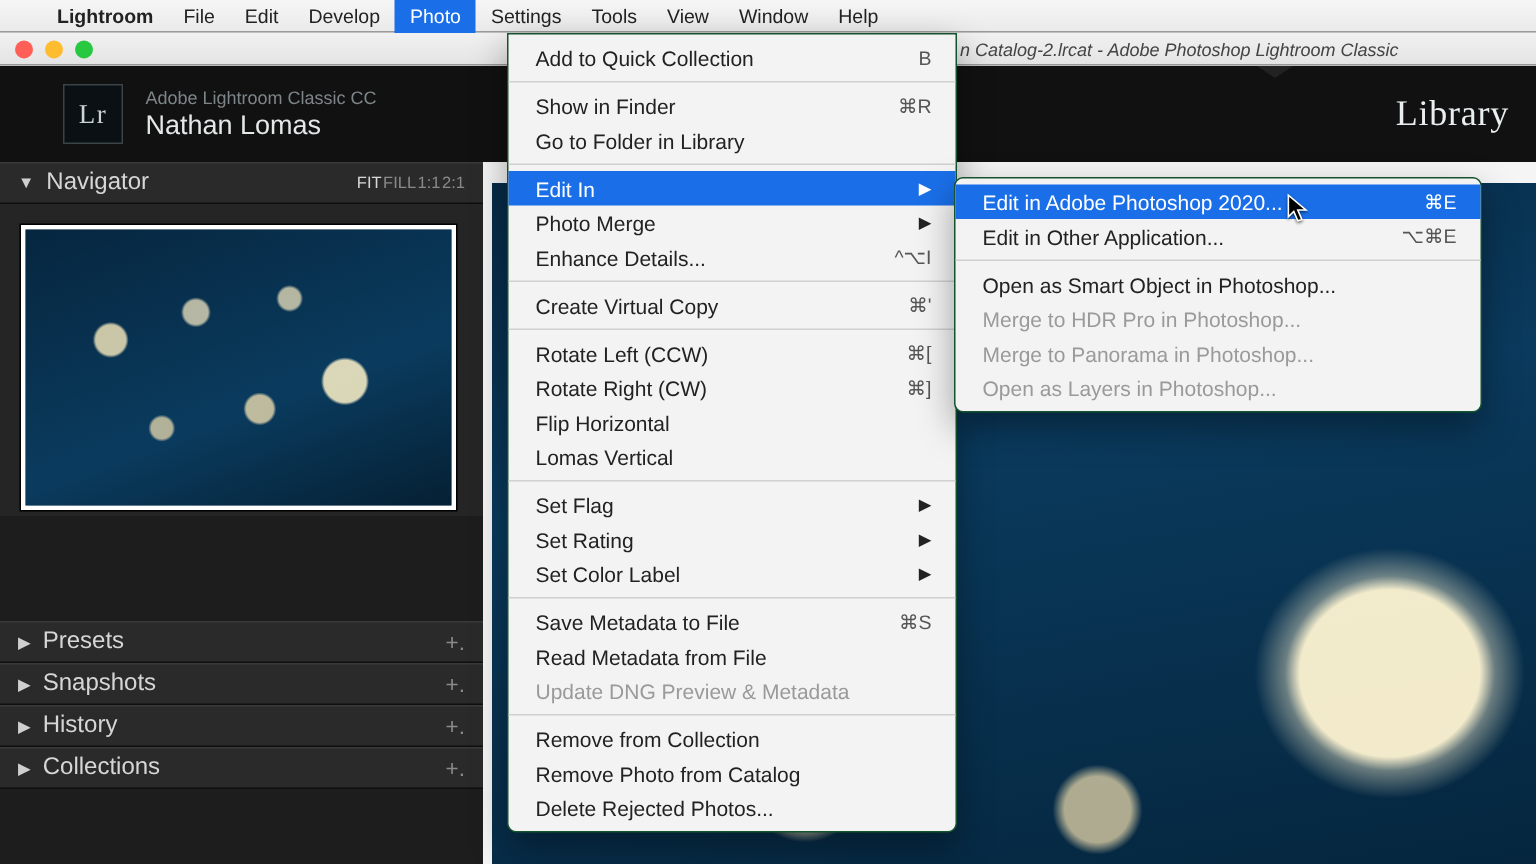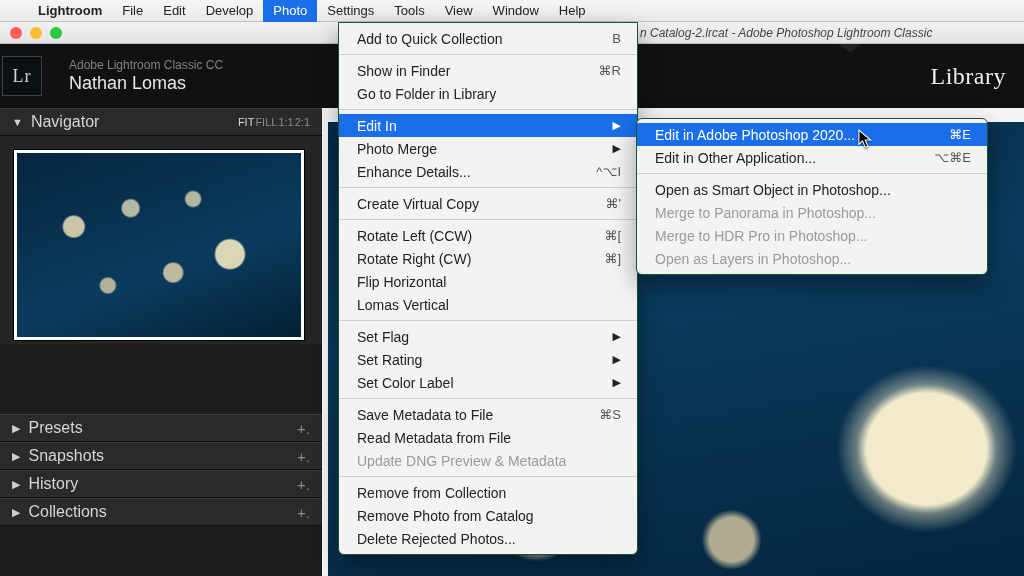--- a/index.html
+++ b/index.html
@@ -15,21 +15,21 @@
 
   
   .titlebar { position:absolute; top:22px; left:0; right:0; height:22px; background:linear-gradient(#f1f1f1,#e4e4e4); display:flex; align-items:center; font-size:12px; color:#444; z-index:40; border-bottom:1px solid #bbb;}
   .traffic { display:flex; gap:8px; padding:0 10px;}
   .dot { width:12px; height:12px; border-radius:50%; }
   .dot.r{background:#ff5f57;} .dot.y{background:#febc2e;} .dot.g{background:#28c840;}
   .title-text { position:absolute; left:640px; right:6px; white-space:nowrap; overflow:hidden;font-style:italic;}
   
   
   .lr-top { position:absolute; top:44px; left:0; right:0; height:64px; background:#111; display:flex; align-items:center; z-index:20; }
-  .lr-logo-box { display:flex; align-items:center; padding-left:2px; gap:27px;}
+  .lr-logo-box { display:flex; align-items:center; padding-left:2px; gap:15px;margin-left:40px;}
   .lr-logo { width:40px; height:40px; background:#0b1014; border:1px solid #3a4348; color:#c9d3d8; font-size:18px; font-family:Georgia,serif; display:flex; align-items:center; justify-content:center; letter-spacing:1px;}
   .lr-id { line-height:1.15; }
   .lr-id .a { color:#7d8588; font-size:12px;}
   .lr-id .b { color:#e4e8e9; font-size:18px; font-weight:400;}
   .lr-module { margin-left:auto; padding-right:18px; color:#e9eef0; font-size:24px; font-family:Georgia,serif; letter-spacing:.5px;}
   .lr-tri { position:absolute; top:44px; left:838px; width:0;height:0;border-left:12px solid transparent;border-right:12px solid transparent;border-top:8px solid #222; z-index:21;}
 
   
   .leftpanel { position:absolute; top:108px; left:0; width:322px; bottom:0; background:#1d1d1d; color:#cfcfcf; z-index:15; font-size:14px;}
   .panel-head { height:28px; display:flex; align-items:center; padding:0 12px; background:#2a2a2a; border-top:1px solid #3a3a3a; border-bottom:1px solid #0e0e0e;}
@@ -249,24 +249,24 @@
       </div>
       <div class="row">
         <span>Edit in Other Application...</span>
         <span class="sc">⌥⌘E</span>
       </div>
       <hr>
       <div class="row">
         <span>Open as Smart Object in Photoshop...</span>
       </div>
       <div class="row dis">
+        <span>Merge to HDR Pro in Photoshop...</span>
+      </div>
+      <div class="row dis">
         <span>Merge to Panorama in Photoshop...</span>
-      </div>
-      <div class="row dis">
-        <span>Merge to HDR Pro in Photoshop...</span>
       </div>
       <div class="row dis">
         <span>Open as Layers in Photoshop...</span>
       </div>
     </div>
 
   <div class="cursor" style="top:129px; left:858px;">
     <svg viewBox="0 0 20 24" width="18" height="22">
         <path d="M1 1 L1 17 L5 13 L8 20 L11 19 L8 12 L14 12 Z" fill="#000" stroke="#fff" stroke-width="1.2"></path>
       </svg>

